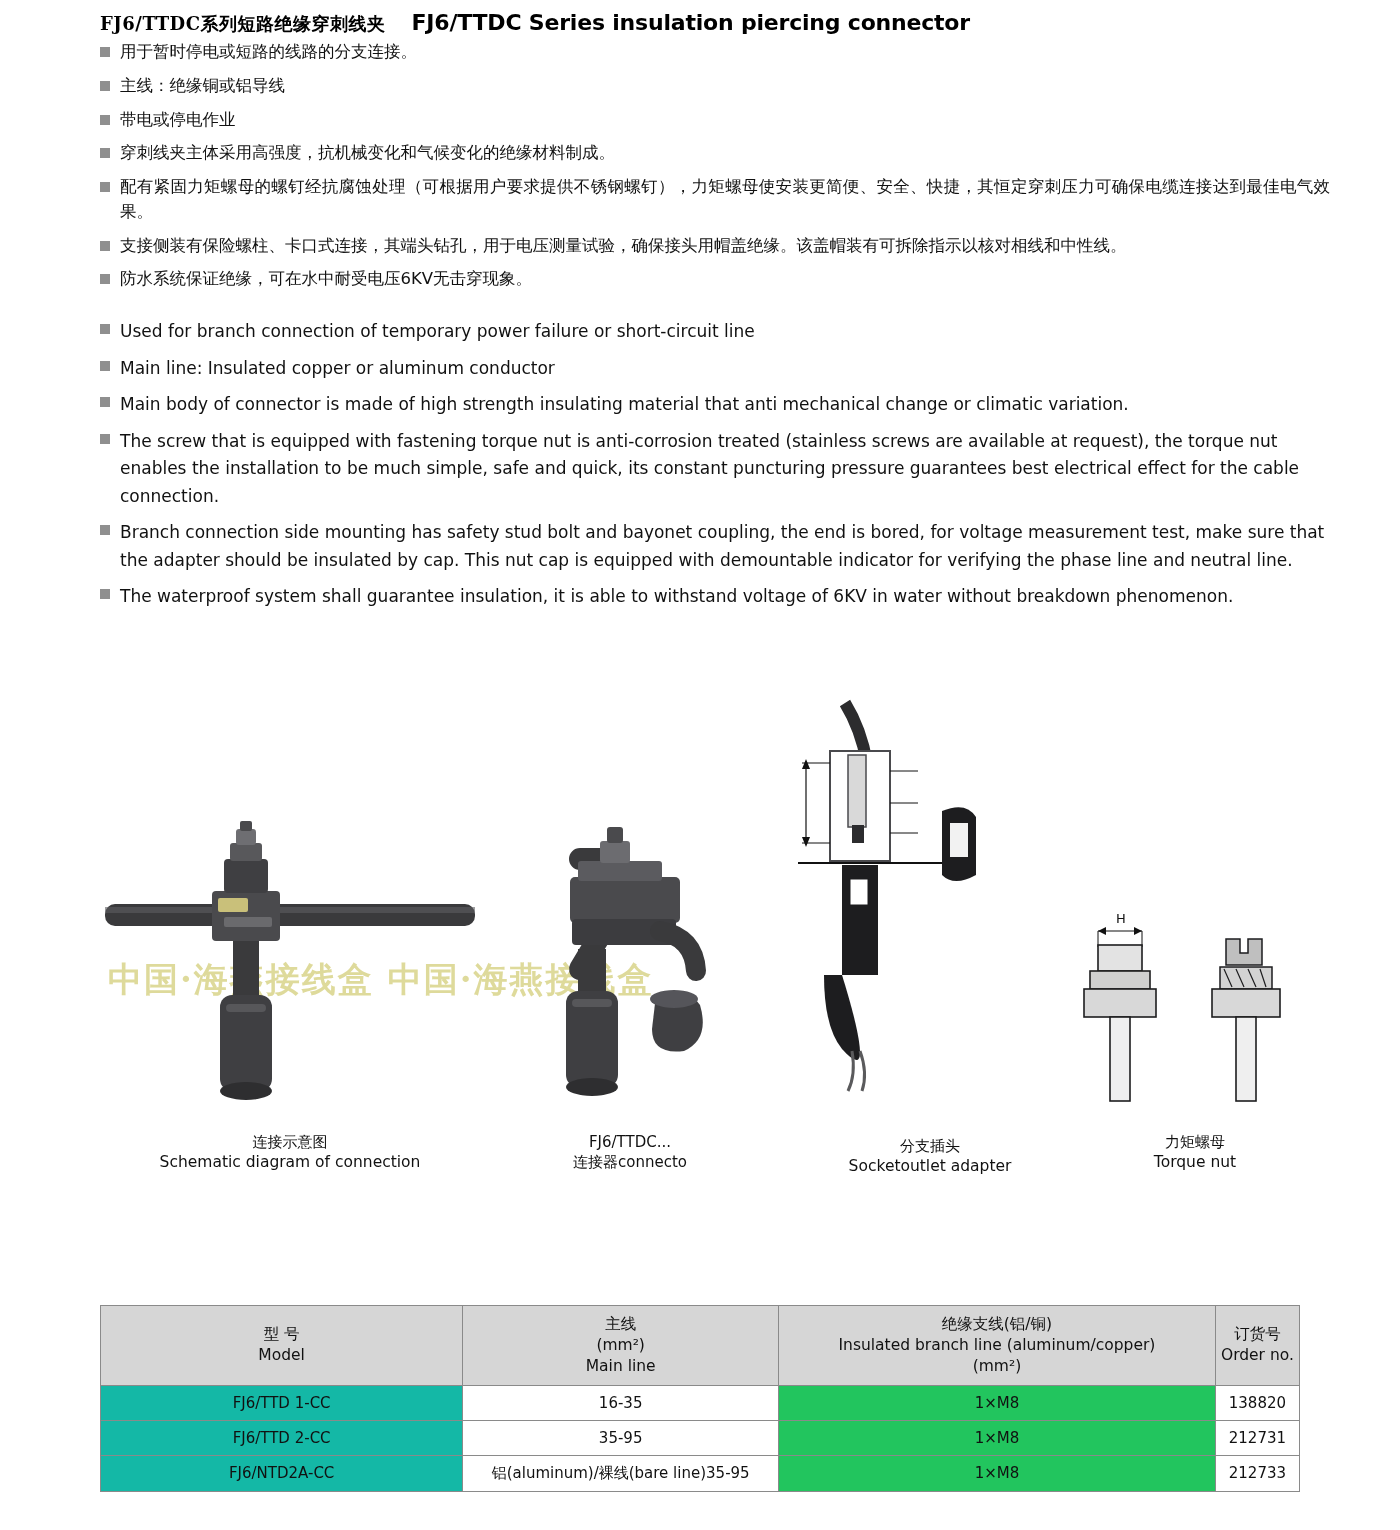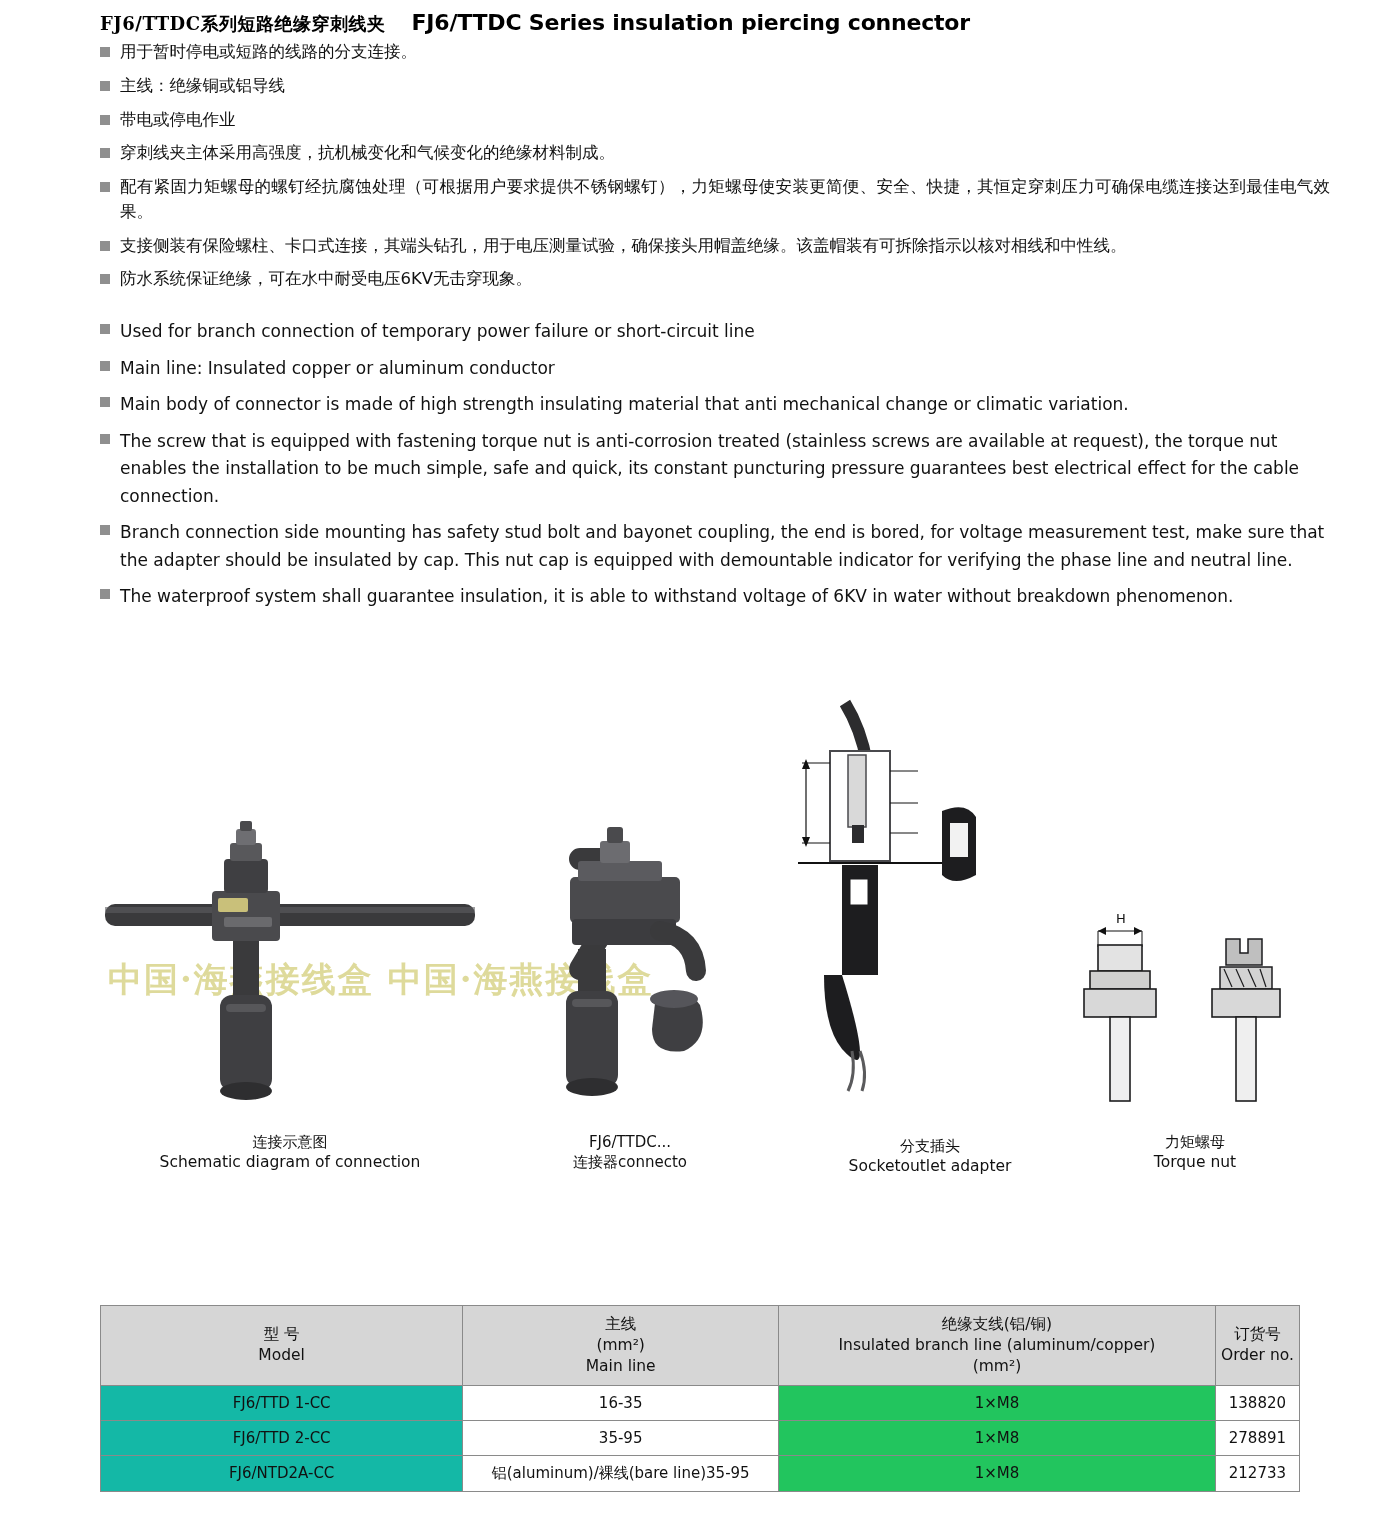--- a/index.html
+++ b/index.html
@@ -338,21 +338,21 @@
         <tr>
           <td class="c-model">FJ6/TTD 1-CC</td>
           <td class="c-main">16-35</td>
           <td class="c-branch">1×M8</td>
           <td class="c-order">138820</td>
         </tr>
         <tr>
           <td class="c-model">FJ6/TTD 2-CC</td>
           <td class="c-main">35-95</td>
           <td class="c-branch">1×M8</td>
-          <td class="c-order">278891</td>
+          <td class="c-order">212731</td>
         </tr>
         <tr>
           <td class="c-model">FJ6/NTD2A-CC</td>
           <td class="c-main">铝(aluminum)/裸线(bare line)35-95</td>
           <td class="c-branch">1×M8</td>
           <td class="c-order">212733</td>
         </tr>
       </tbody>
     </table>
   </div>

